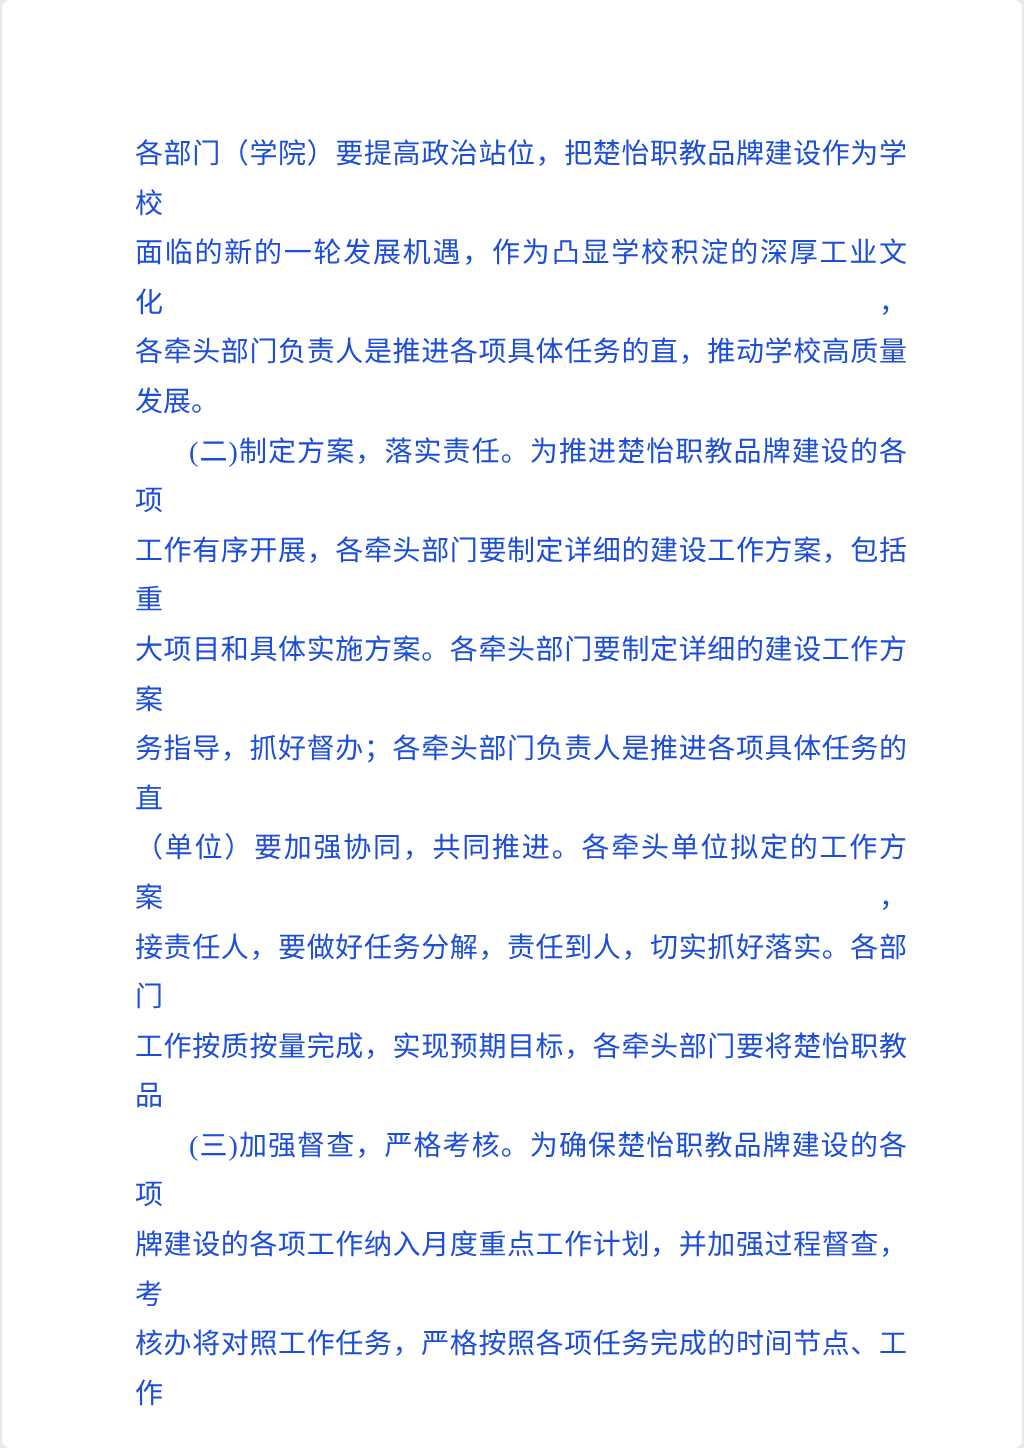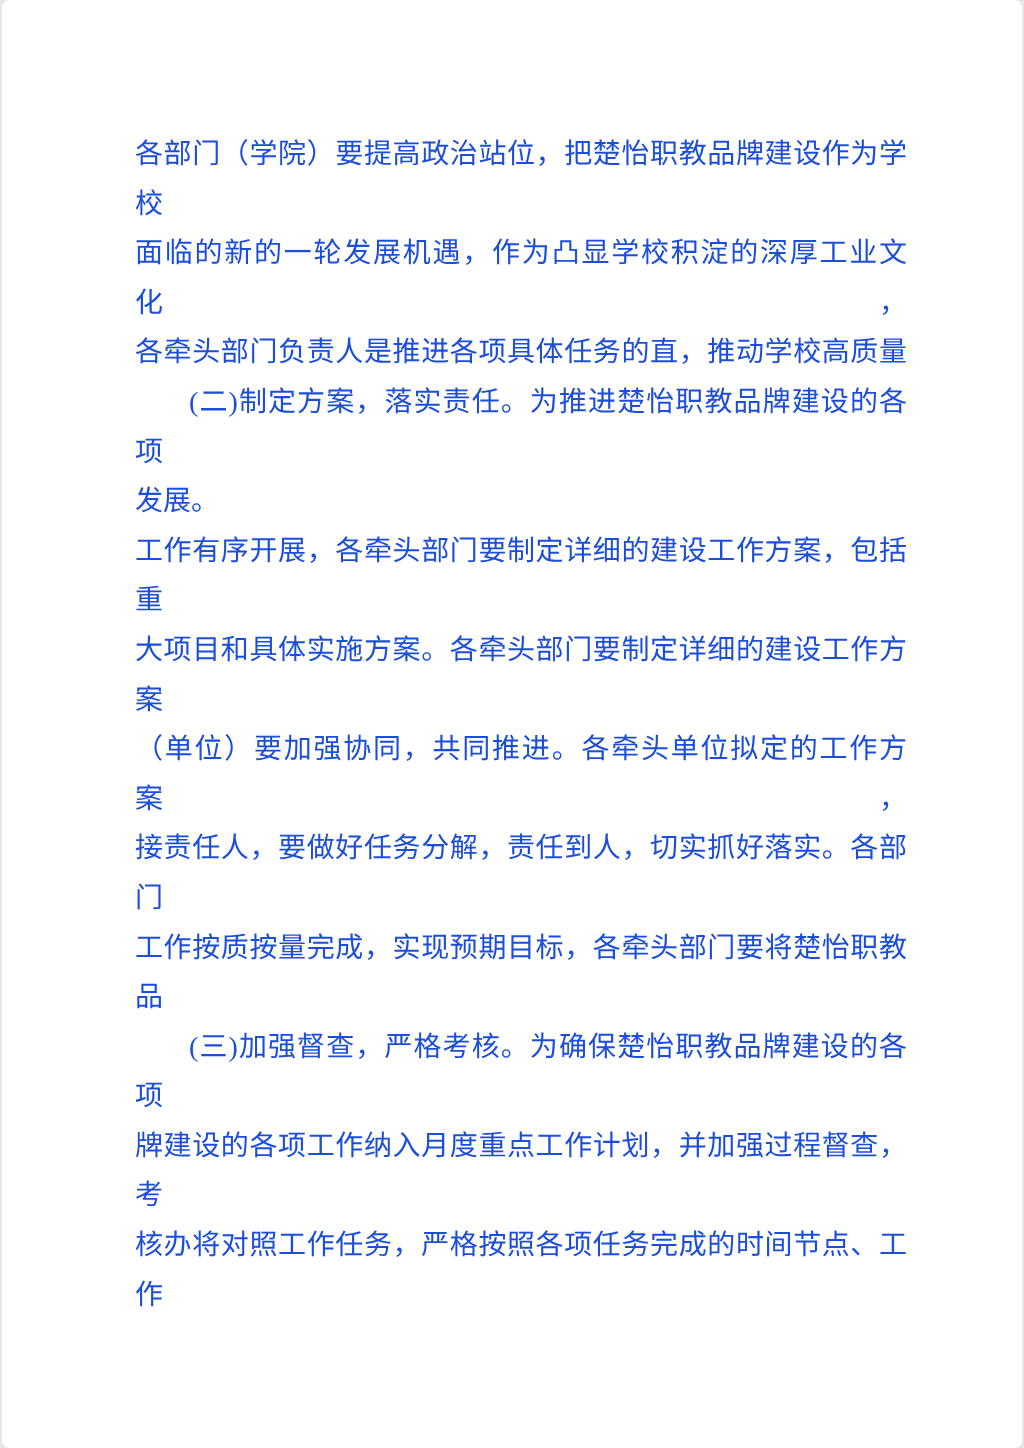--- a/index.html
+++ b/index.html
@@ -44,25 +44,26 @@
 </style>
 </head>
 <body>
 
 <div class="page">
   <main class="doc">
 
     <p class="ln full">各部门（学院）要提高政治站位，把楚怡职教品牌建设作为学校</p>
     <p class="ln full">面临的新的一轮发展机遇，作为凸显学校积淀的深厚工业文化，</p>
     <p class="ln full">各牵头部门负责人是推进各项具体任务的直，推动学校高质量</p>
+    <p class="ln">发展。</p>
+
     <p class="ln full indent">(二)制定方案，落实责任。为推进楚怡职教品牌建设的各项</p>
-
-    <p class="ln">发展。</p>
     <p class="ln full">工作有序开展，各牵头部门要制定详细的建设工作方案，包括重</p>
     <p class="ln full">大项目和具体实施方案。各牵头部门要制定详细的建设工作方案</p>
+    <p class="ln full">务指导，抓好督办；各牵头部门负责人是推进各项具体任务的直</p>
     <p class="ln full">（单位）要加强协同，共同推进。各牵头单位拟定的工作方案，</p>
     <p class="ln full">接责任人，要做好任务分解，责任到人，切实抓好落实。各部门</p>
 
     <p class="ln full">工作按质按量完成，实现预期目标，各牵头部门要将楚怡职教品</p>
     <p class="ln full indent">(三)加强督查，严格考核。为确保楚怡职教品牌建设的各项</p>
     <p class="ln full">牌建设的各项工作纳入月度重点工作计划，并加强过程督查，考</p>
     <p class="ln full">核办将对照工作任务，严格按照各项任务完成的时间节点、工作</p>
 
   </main>
 </div>

